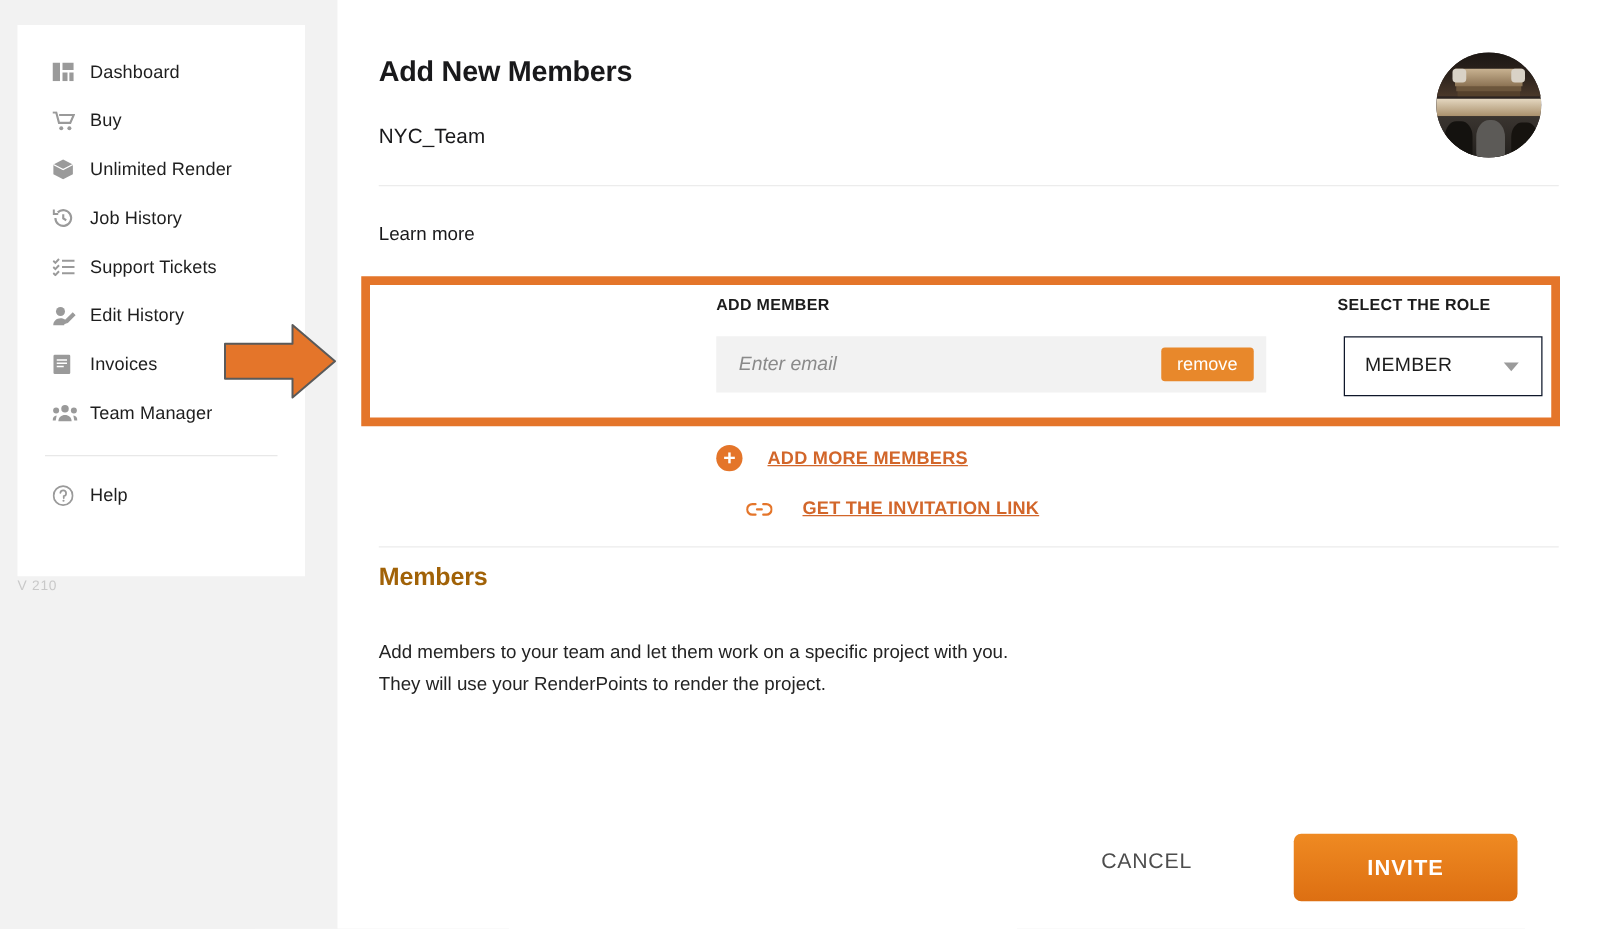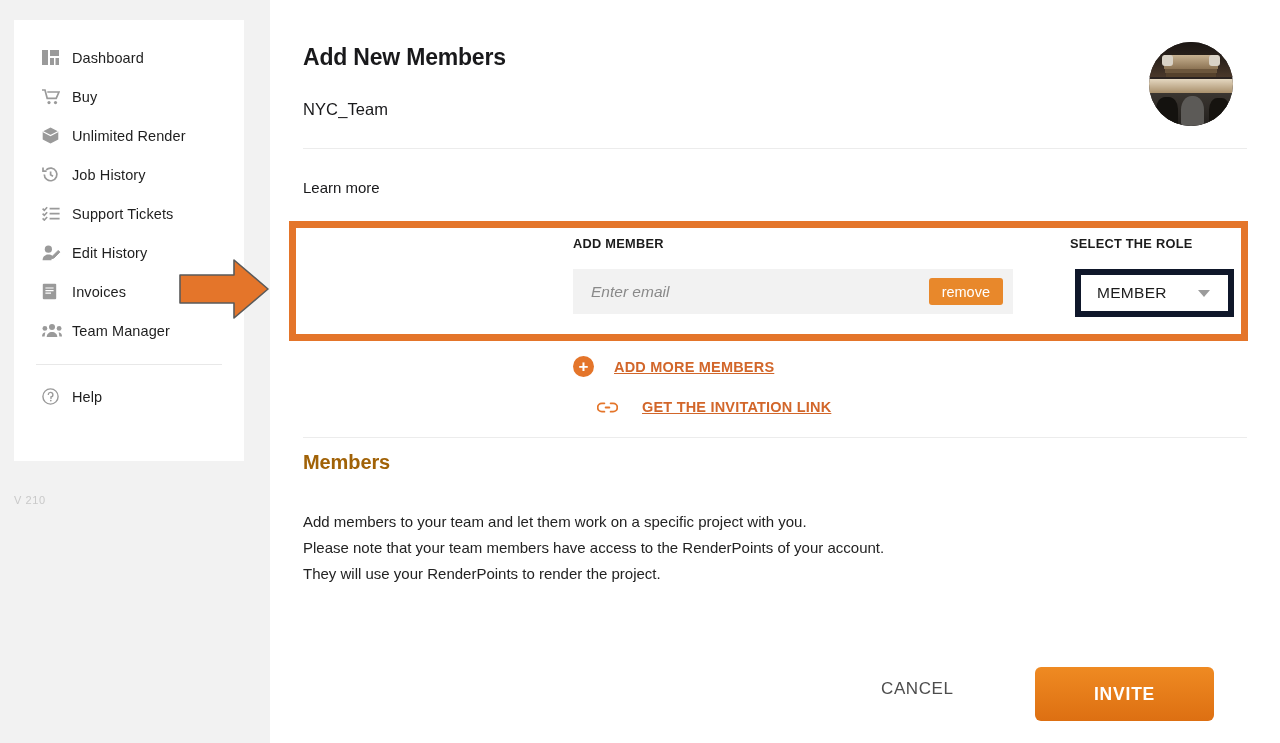--- a/index.html
+++ b/index.html
@@ -33,21 +33,21 @@
     font-size: 14.5px; color: #1e1e1e;
     letter-spacing: .1px; white-space: nowrap;
   }
   .nav-sep {
     height: 1px; background: #e8e8e8;
     margin: 14px 22px 0 22px;
   }
   .help-item { margin-top: 12px; }
   .version {
     position: absolute; left: 14px; top: 463px;
-    font-size: 11px; color: #c9c9c9; letter-spacing: .6px; margin-top: 31px;
+    font-size: 11px; color: #c9c9c9; letter-spacing: .6px;
   }
 
   
   .main {
     position: absolute; left: 270px; top: 0;
     width: 1010px; height: 743px;
     background: #ffffff;
   }
   .page-title {
     position: absolute; left: 33px; top: 44px;
@@ -132,21 +132,21 @@
     margin-right: 10px; padding: 6px 13px 5px;
     background: #e8882b; color: #ffffff;
     border: none; border-radius: 3px;
     font-family: "Liberation Sans", sans-serif;
     font-size: 14.5px; cursor: pointer;
   }
 
   .role-select {
     position: absolute; left: 502px; top: 33px;
     width: 159px; height: 48px;
-    background: #ffffff; border: 6px solid #0f172a;
+    background: #ffffff; border: 1px solid #0f172a;
     display: flex; align-items: center; cursor: pointer;
   }
   .role-value {
     padding-left: 16px; font-size: 15.5px; color: #1c1c1c;
     letter-spacing: .3px; flex: 1;
   }
   .caret {
     width: 0; height: 0; margin-right: 18px;
     border-left: 6px solid transparent;
     border-right: 6px solid transparent;
@@ -379,21 +379,20 @@
         </svg>
       </span>
       <span class="link-text">GET THE INVITATION LINK</span>
     </div>
 
     <div class="rule rule-mid"></div>
 
     <div class="members-title">Members</div>
     <div class="members-body">
       <div>Add members to your team and let them work on a specific project with you.</div>
-      <div>Please note that your team members have access to the RenderPoints of your account.</div>
       <div>They will use your RenderPoints to render the project.</div>
     </div>
 
     <button class="cancel-btn">CANCEL</button>
     <button class="invite-btn">INVITE</button>
   </div>
 
   <div class="highlight"></div>
 
   <div class="arrow-anno">

